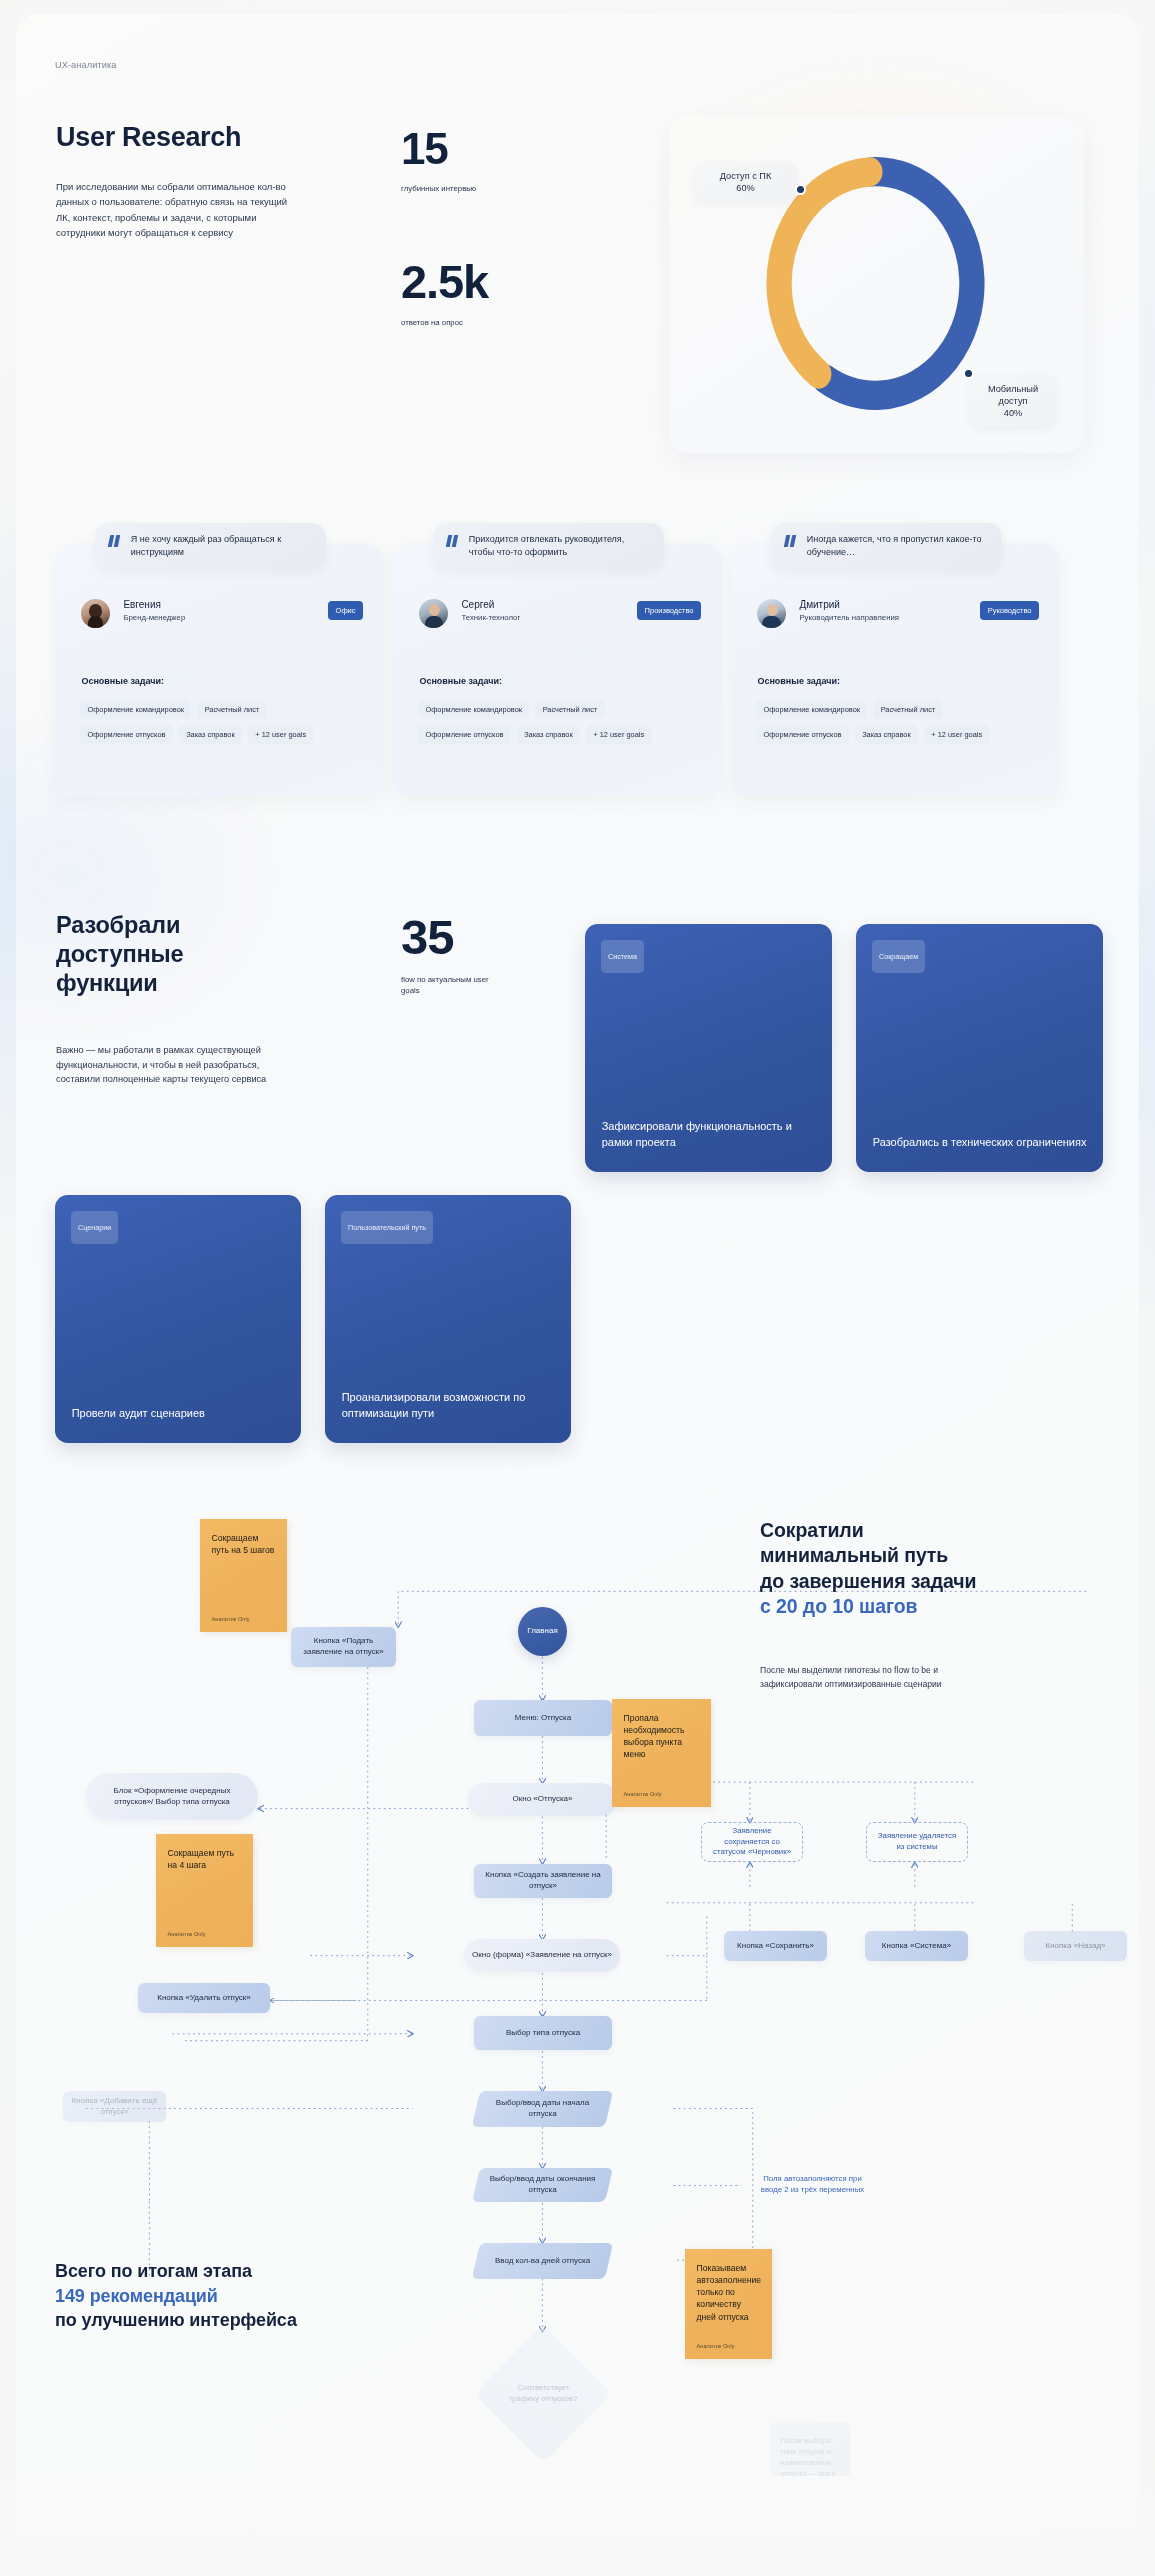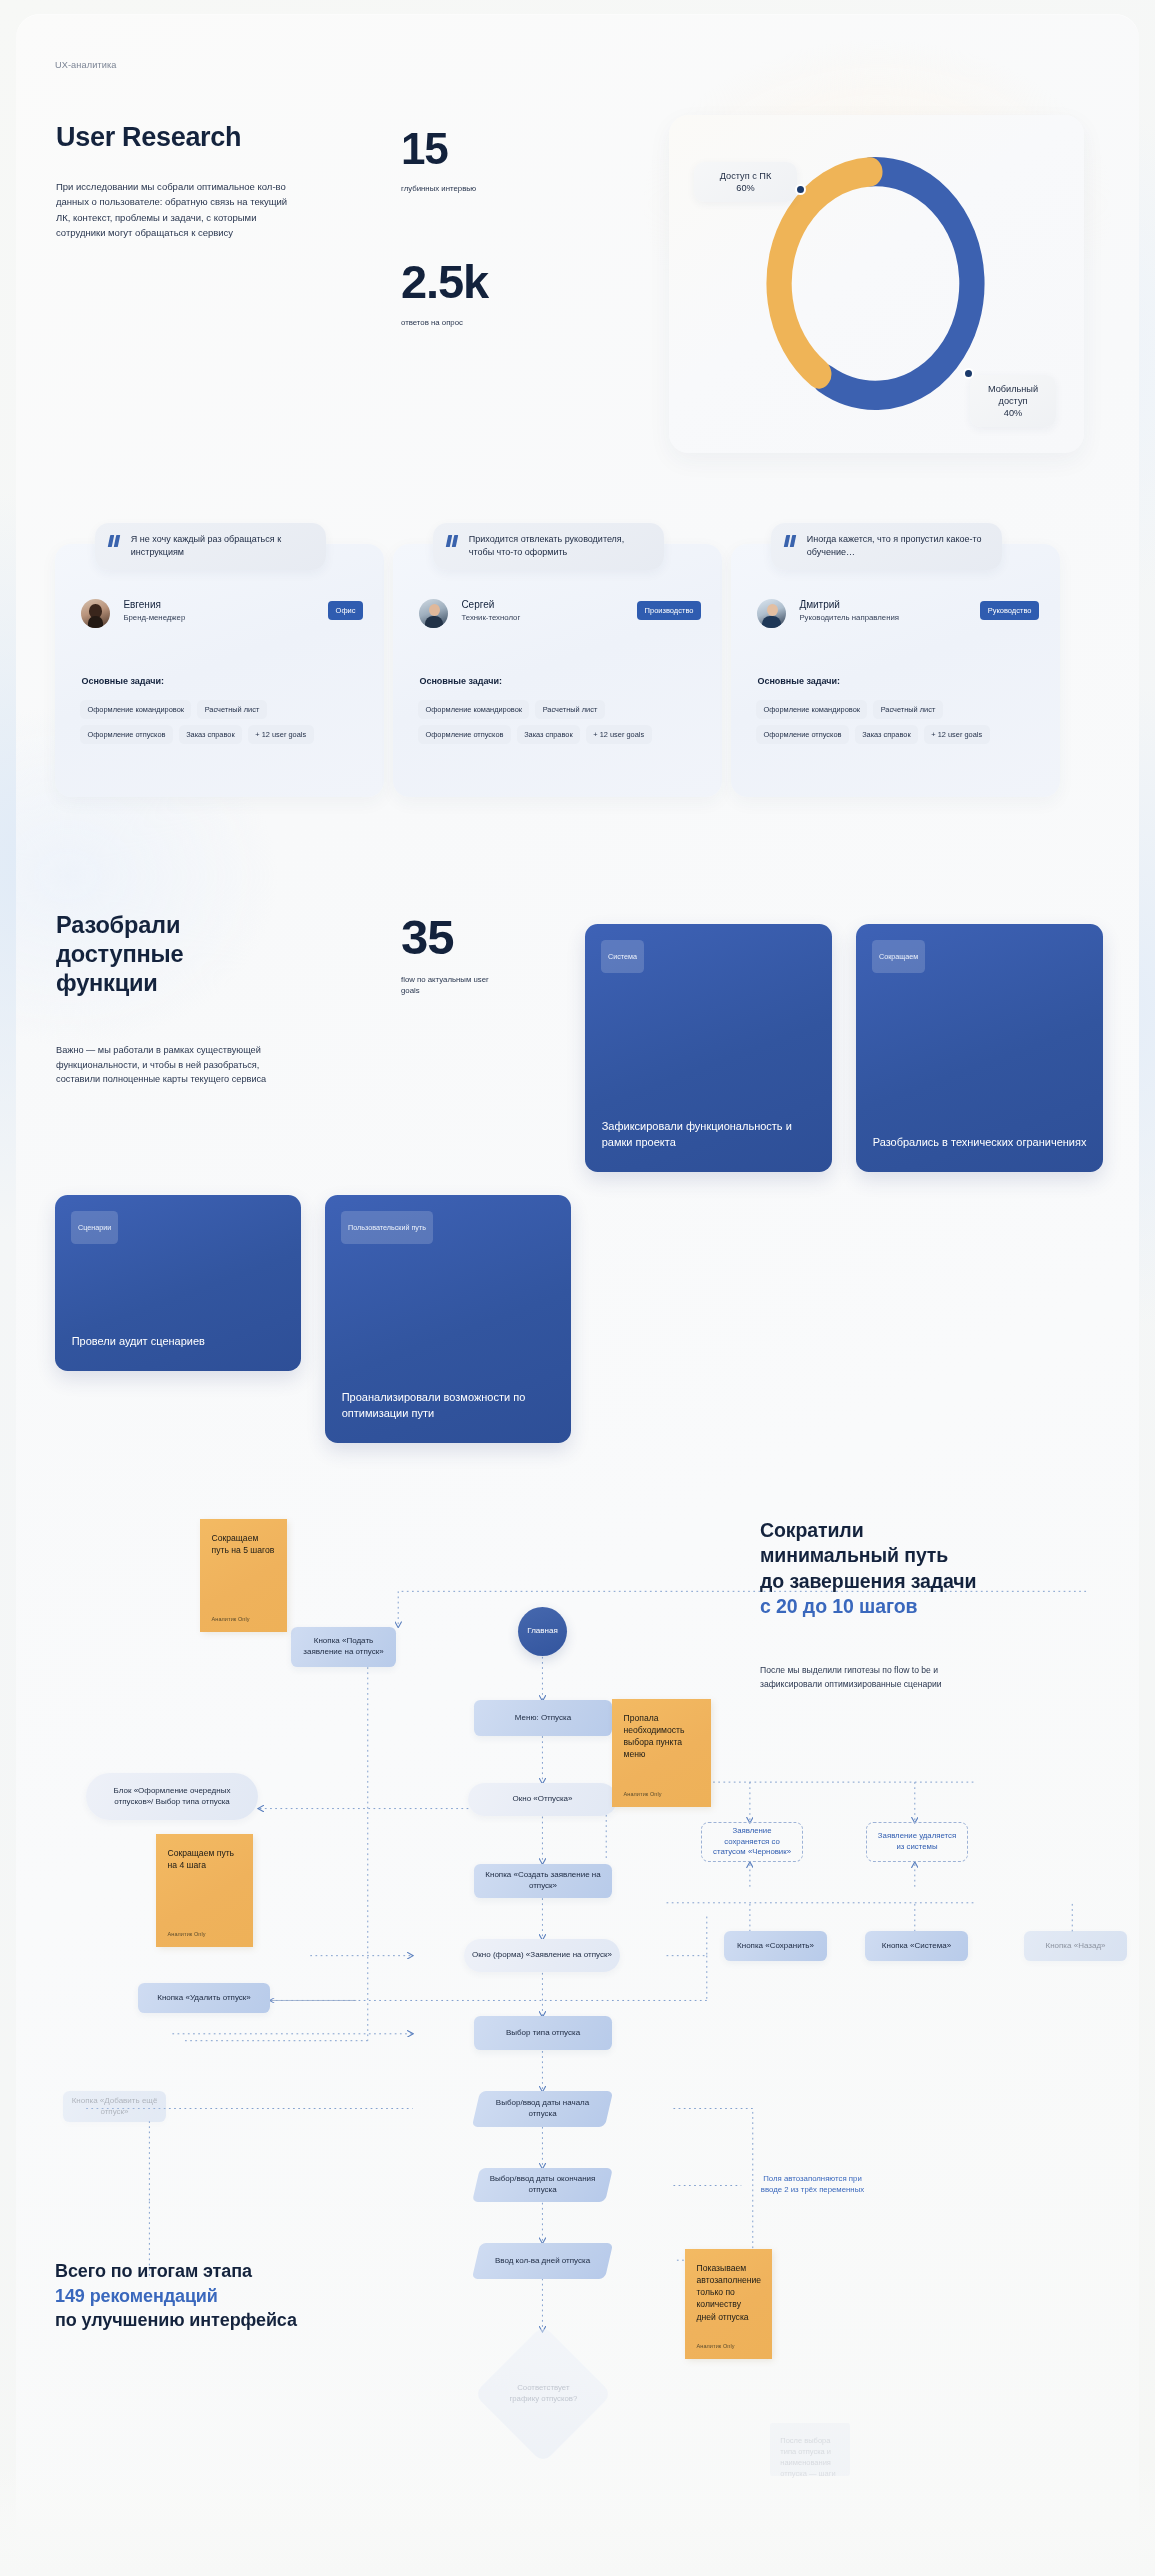--- a/index.html
+++ b/index.html
@@ -151,21 +151,21 @@
   }
   .bcard .tag{
     position:absolute;left:16px;top:16px;background:rgba(255,255,255,.17);
     border-radius:4.6px;padding:12px 7px;font-size:7.2px;color:#edf2fb;white-space:nowrap;
   }
   .bcard .btitle{
     position:absolute;left:16.7px;right:15px;bottom:21px;font-size:11px;line-height:1.45;font-weight:400;
   }
   .bcard.c1{left:585px;top:924px;width:247px;height:248px}
   .bcard.c2{left:856px;top:924px;width:247px;height:248px}
-  .bcard.c3{left:55px;top:1195px;width:246px;height:176px}
+  .bcard.c3{left:55px;top:1195px;width:246px;height:248px}
   .bcard.c4{left:325px;top:1195px;width:246px;height:248px}
 
   
   h2.sec3{
     position:absolute;left:760px;top:1518px;font-size:19.5px;font-weight:700;line-height:1.3;
     letter-spacing:-0.1px;color:#14233d;
   }
   h2.sec3 .accent{color:#3a68bd}
   .sec3-body{
     position:absolute;left:760px;top:1664px;width:204px;font-size:8.6px;line-height:1.6;color:#2a3750;

